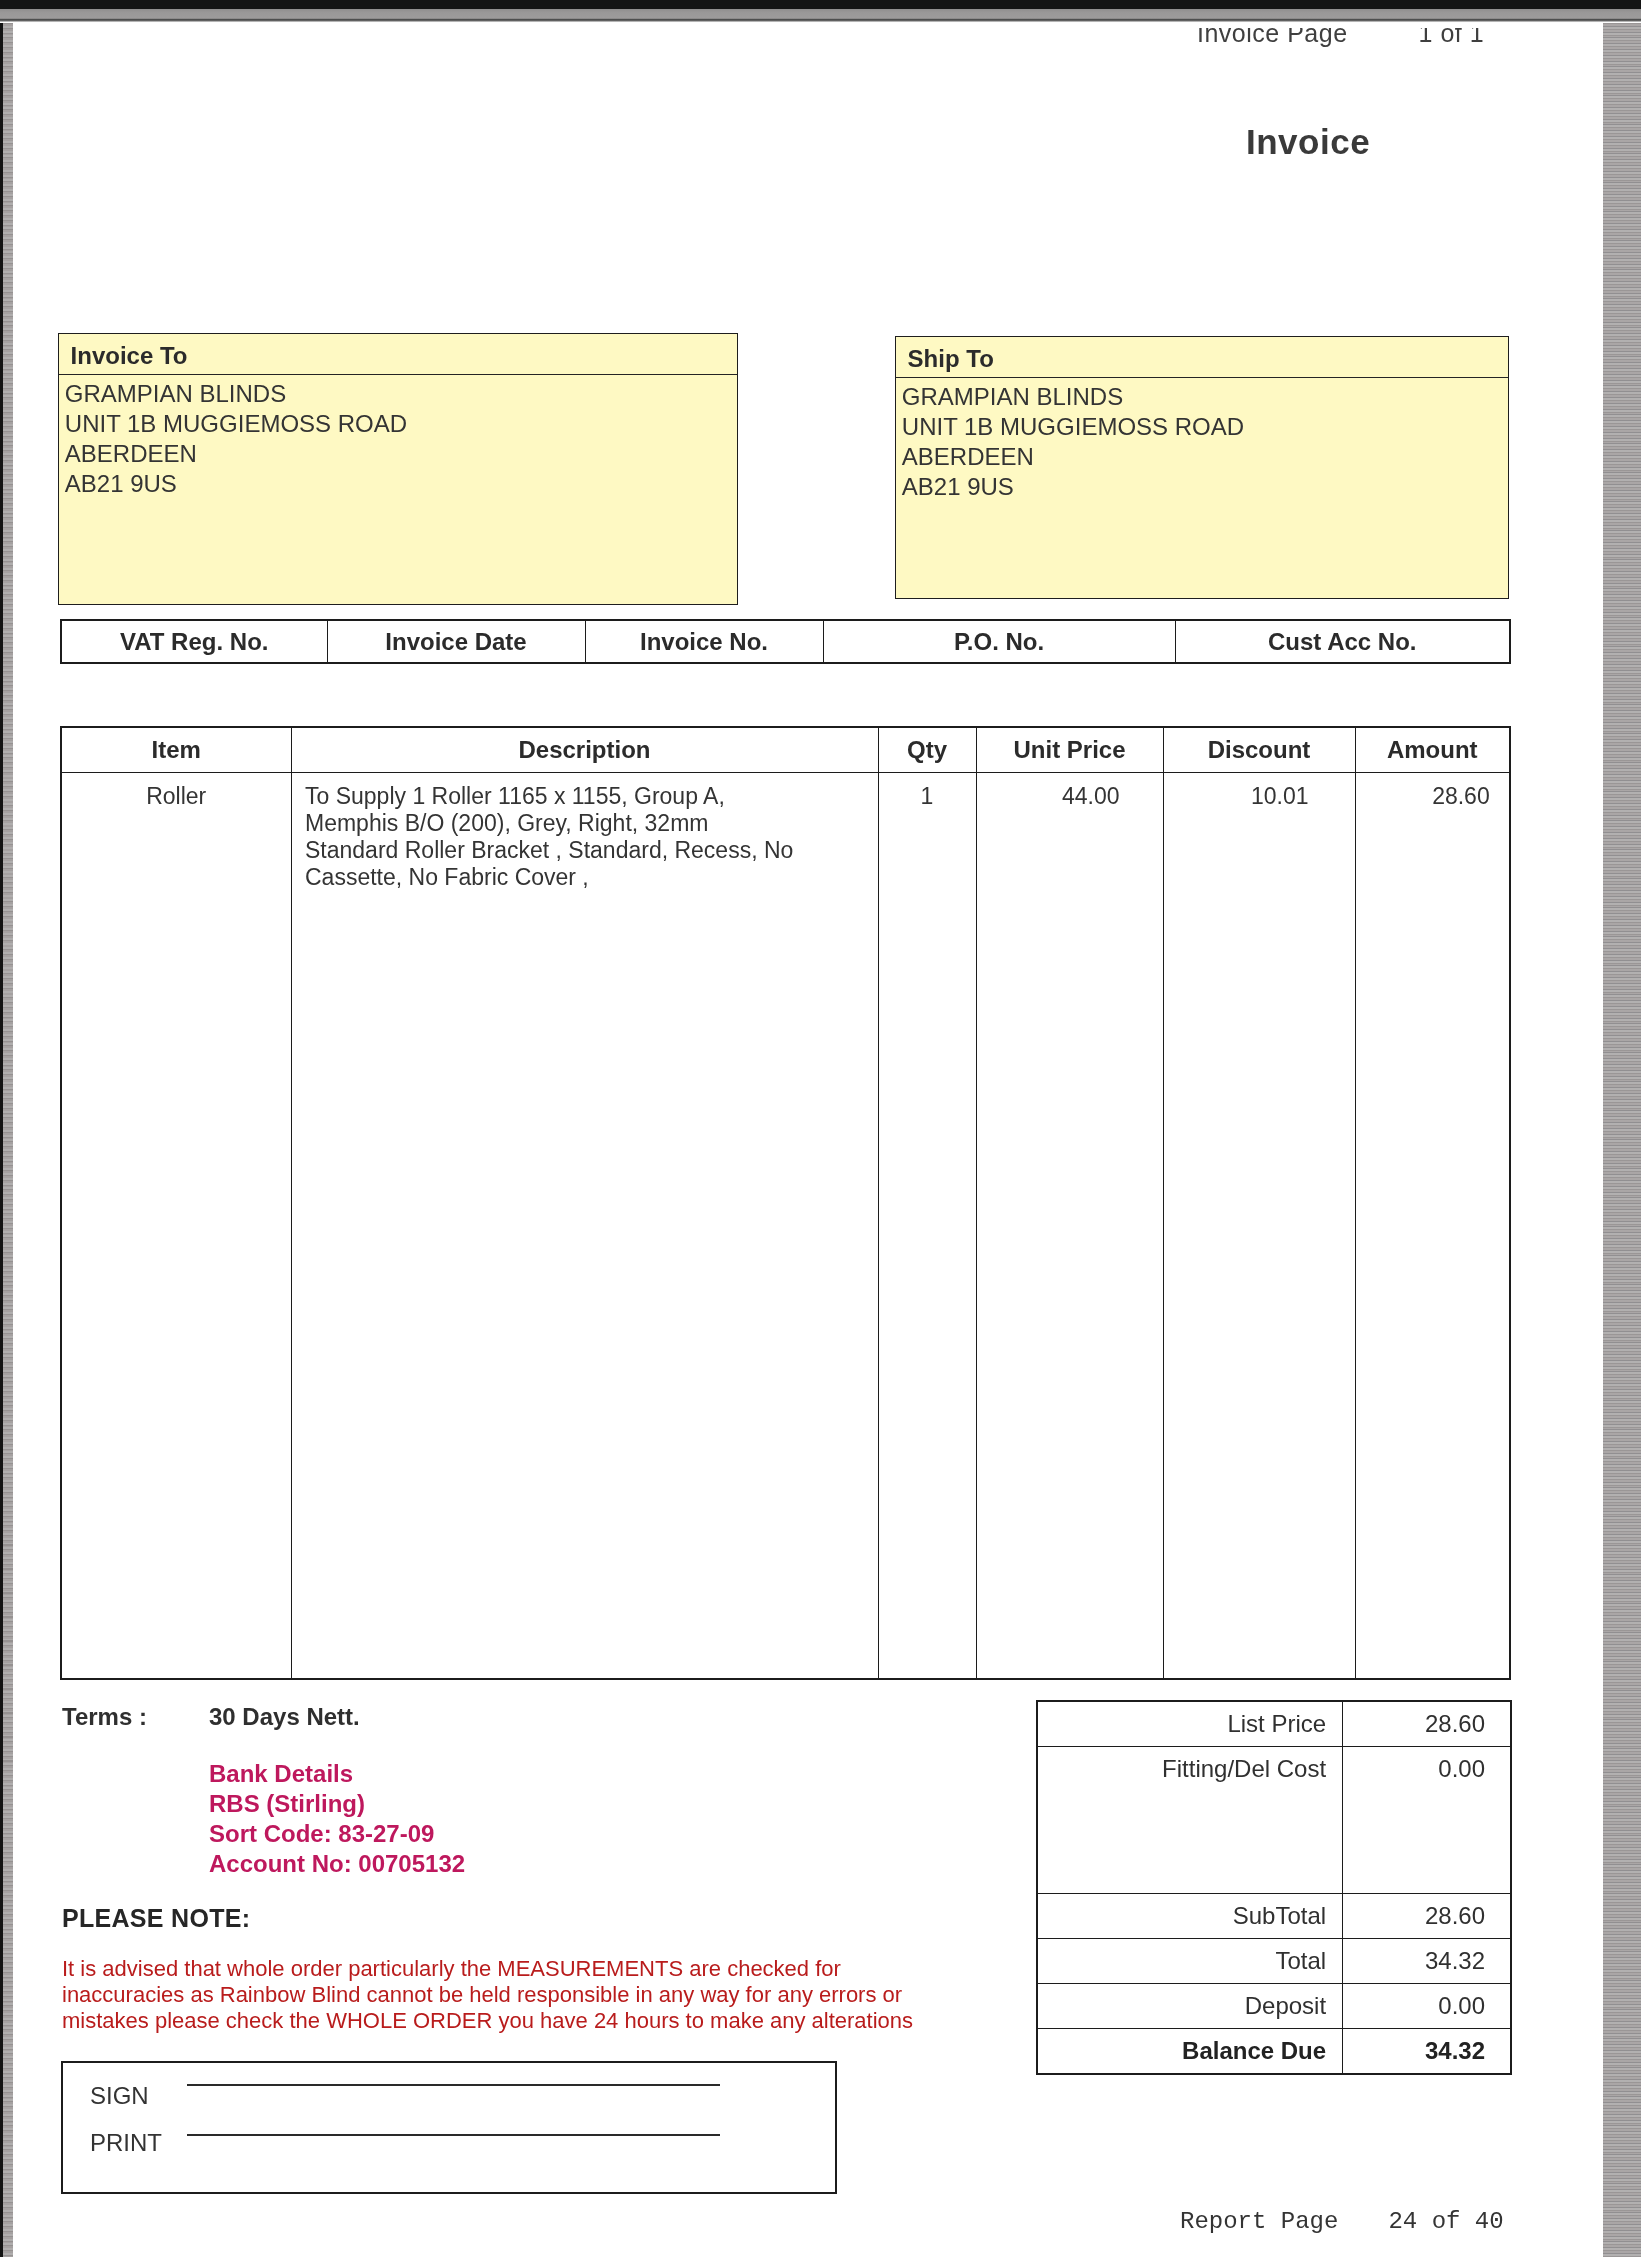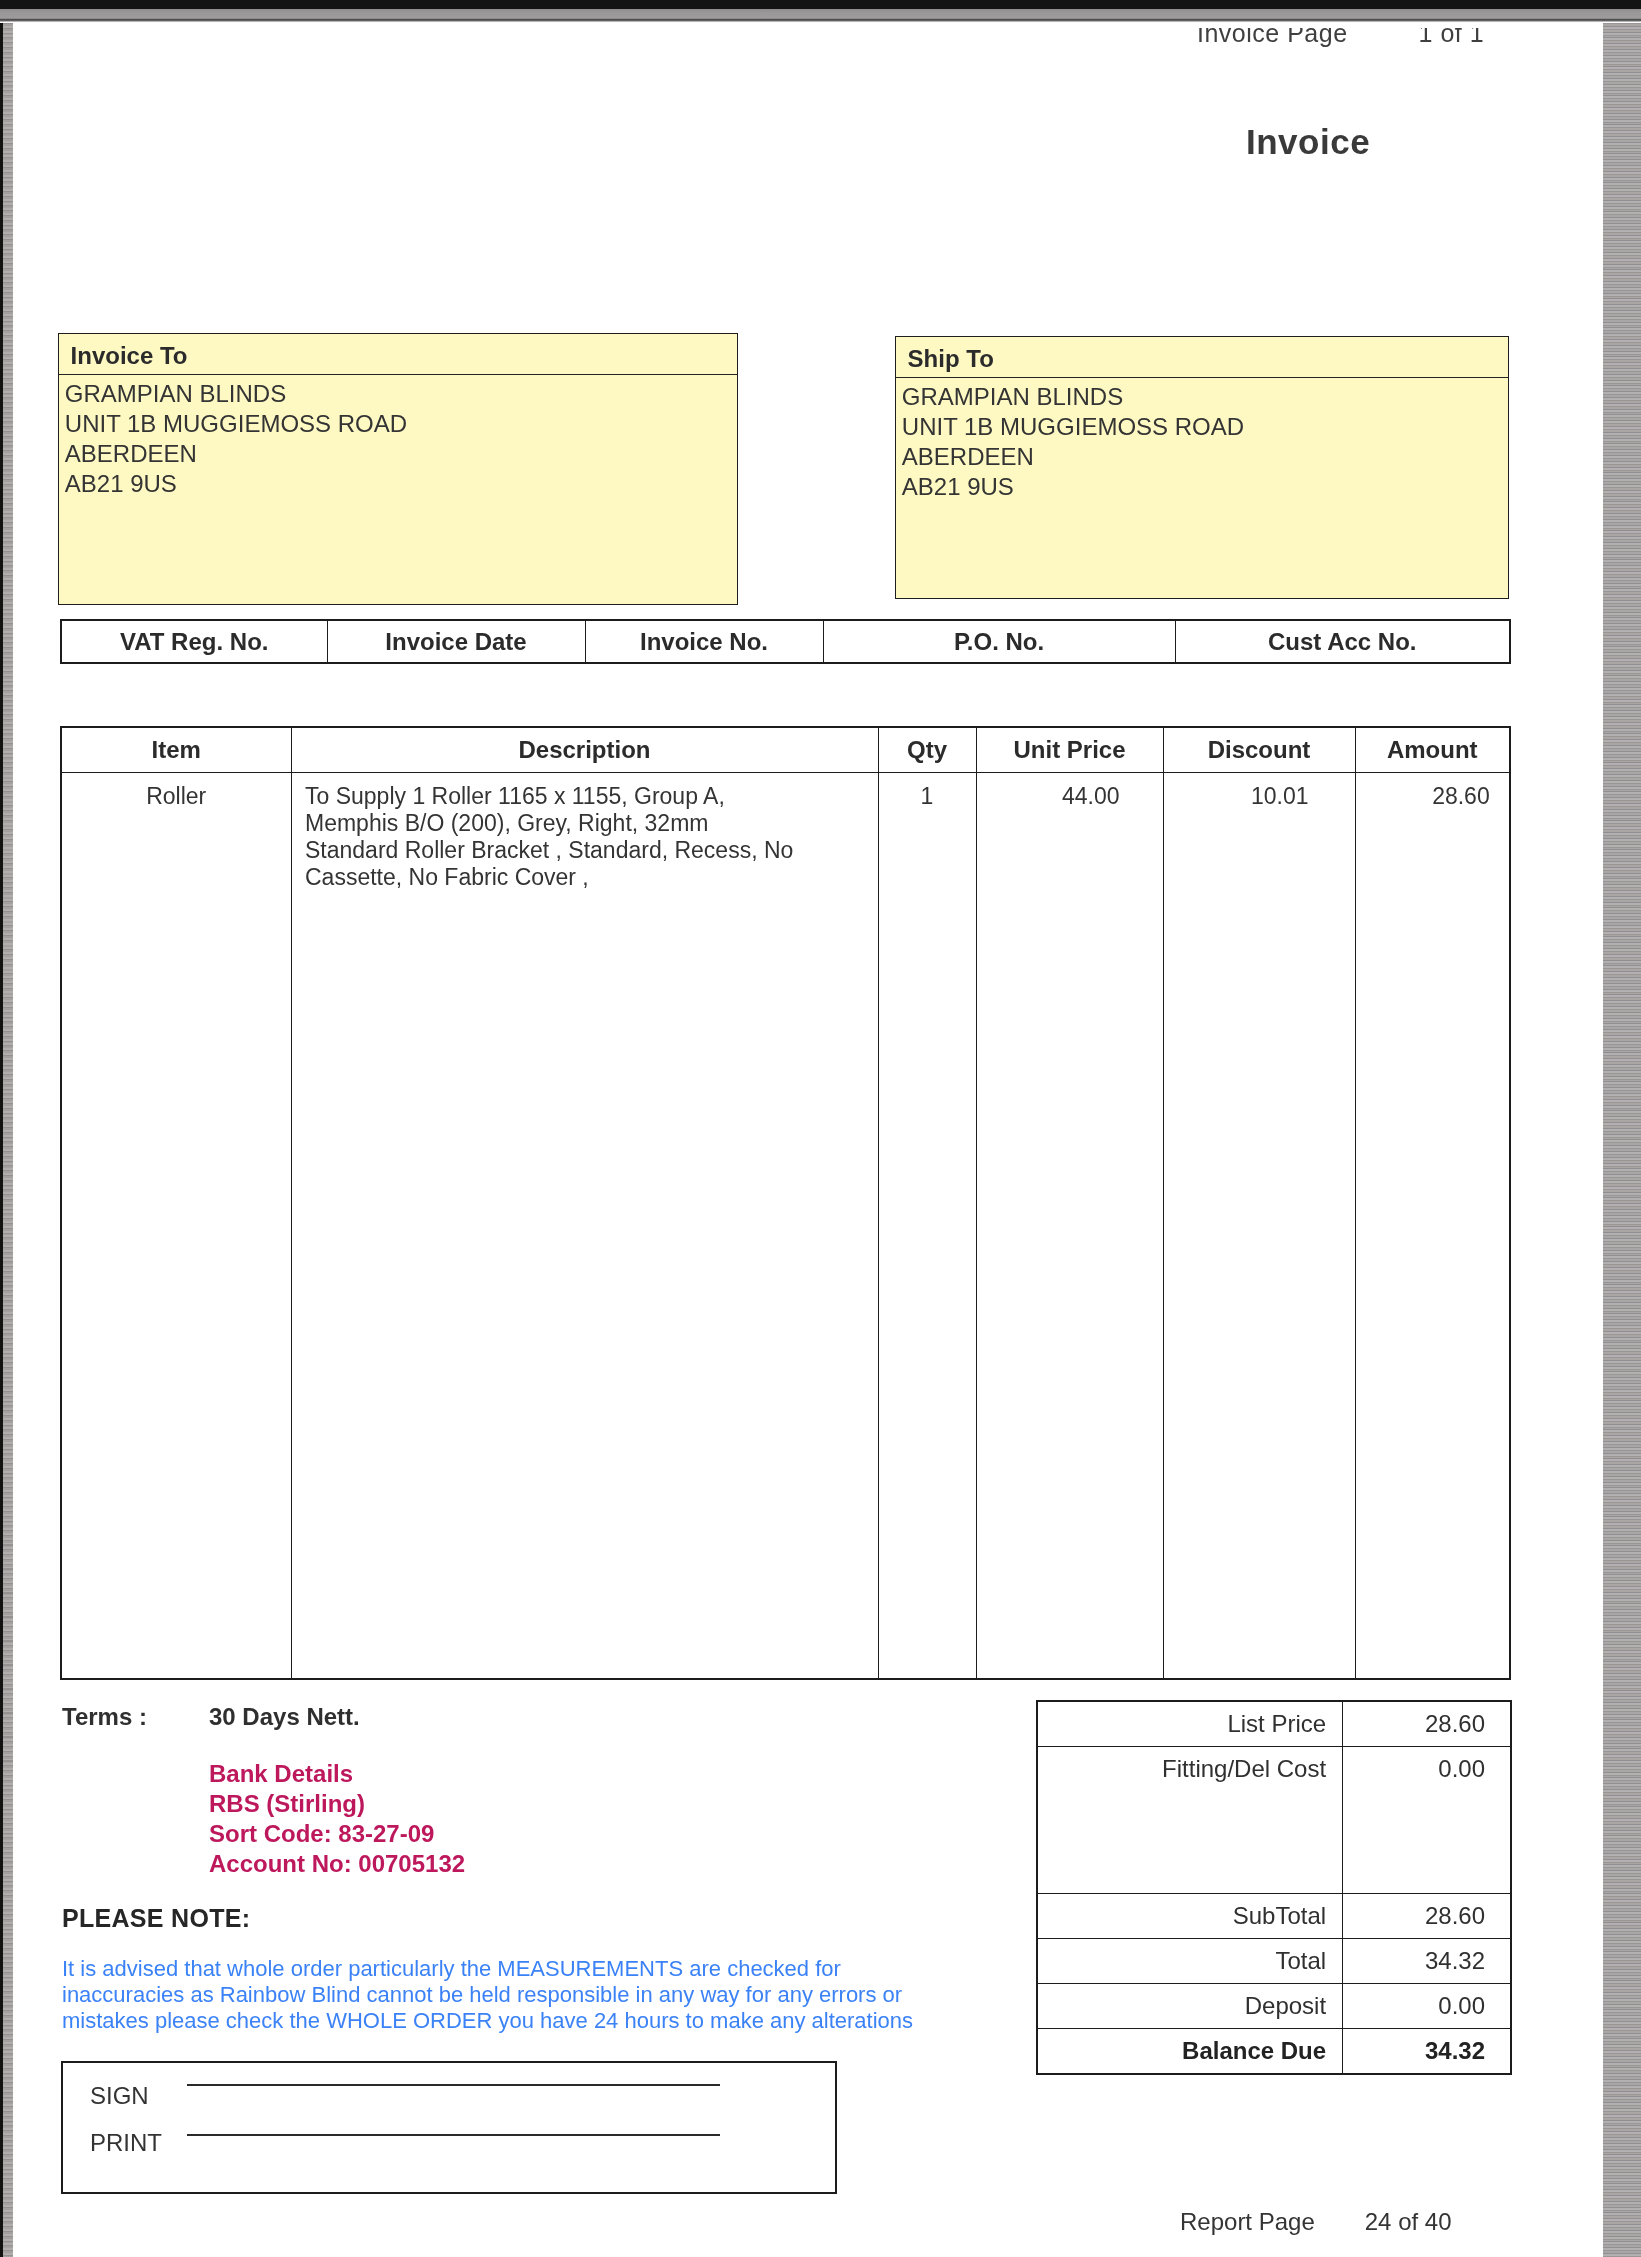--- a/index.html
+++ b/index.html
@@ -58,35 +58,35 @@
   .cell-qty{text-align:center;padding-top:9.7px;}
   .cell-num{text-align:right;padding-top:9.7px;}
   .pad-unit{padding-right:43px;}
   .pad-disc{padding-right:46px;}
   .pad-amt{padding-right:19.3px;}
   
   .terms-label{position:absolute;left:62px;top:1703px;font-size:24px;font-weight:bold;color:#2f2f2f;}
   .terms-value{position:absolute;left:209px;top:1703px;font-size:24px;font-weight:bold;color:#2f2f2f;}
   .bank-block{position:absolute;left:209px;top:1759px;font-size:24px;font-weight:bold;line-height:30px;color:#be185d;}
   .please-note{position:absolute;left:62px;top:1904px;font-size:25px;font-weight:bold;color:#262626;letter-spacing:0.3px;}
-  .note-block{position:absolute;left:62px;top:1956px;font-size:22px;line-height:26px;color:#3b82f6;}
+  .note-block{position:absolute;left:62px;top:1956px;font-size:22px;line-height:26px;color:#b91c1c;}
   
   .totals{position:absolute;left:1036px;top:1700px;width:474px;border-collapse:collapse;table-layout:fixed;border:2.9px solid #1c1c1c;}
   .totals td{border:1.9px solid #1c1c1c;font-size:24px;color:#303030;}
   .totals .lbl{text-align:right;padding-right:15.4px;}
   .totals .val{text-align:right;padding-right:25px;}
   .totals tr.t-row td{height:42px;vertical-align:middle;}
   .totals tr.t-tall td{height:137px;vertical-align:top;padding-top:7.7px;}
   .totals tr.t-bold td{font-weight:bold;color:#222;}
   
   .sign-box{position:absolute;left:61px;top:2061px;width:776px;height:133px;border:2.9px solid #1c1c1c;box-sizing:border-box;}
   .sign-box .s-lbl{position:absolute;left:27px;font-size:24px;color:#333;}
   .sign-line{position:absolute;left:124px;width:533px;border-bottom:2.9px solid #2a2a2a;}
   
-  .report{position:absolute;left:1180px;top:2208px;font-size:24px;color:#343434;display:flex;gap:50px;}
+  .report{position:absolute;left:1180px;top:2208px;font-size:24px;color:#343434;display:flex;gap:50px;font-family:Liberation Mono, monospace;}
 </style>
 </head>
 <body>
 
 <div class="page">
 
   <div class="scan-top"></div>
   <div class="scan-left"></div>
   <div class="scan-right"></div>
 

